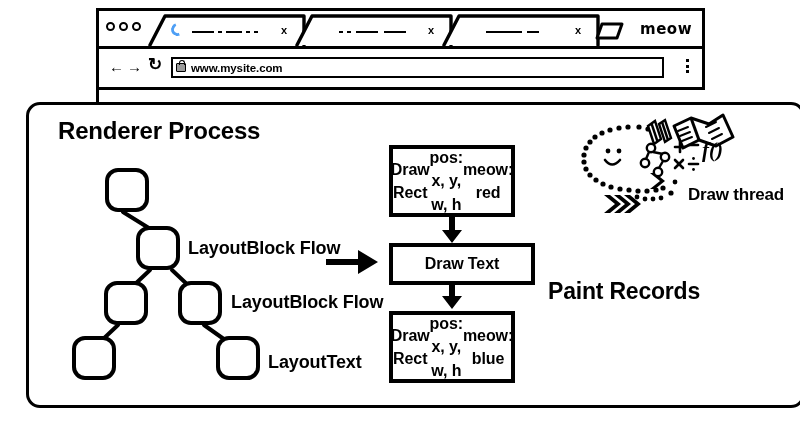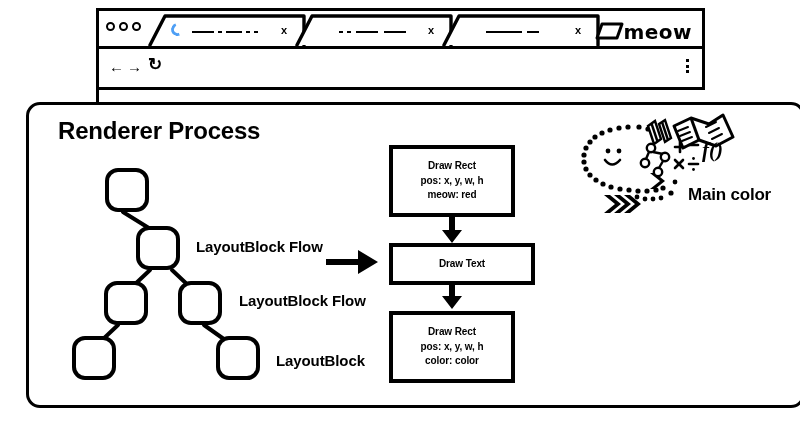--- a/index.html
+++ b/index.html
@@ -85,21 +85,21 @@
     box-sizing: border-box;
   }
   .newtab {
     position: absolute;
     top: 10px;
   }
   .brandmark {
     position: absolute;
     right: 10px;
     top: 9px;
-    font-size: 20px;
+    font-size: 15px;
     font-weight: bold;
     letter-spacing: 0.5px;
     font-family: "DejaVu Sans", sans-serif;
   }
 
   .toolbar {
     position: absolute;
     left: 0;
     top: 38px;
     width: 100%;
@@ -201,38 +201,37 @@
     width: 44px;
     height: 44px;
     border: 4px solid #000;
     border-radius: 13px;
     box-sizing: border-box;
     background: #fff;
     z-index: 2;
   }
   .tree-label {
     position: absolute;
-    font-size: 15px;
+    font-size: 18px;
     font-weight: 600;
     white-space: nowrap;
     letter-spacing: -0.1px;
-    margin-left: 8px;
   }
 
   
   .prec {
     position: absolute;
     border: 4px solid #000;
     box-sizing: border-box;
     background: #fff;
     display: flex;
-    flex-direction: column;
+    flex-direction: row;
     align-items: center;
     justify-content: center;
-    font-size: 10px;
+    font-size: 16px;
     font-weight: 600;
     line-height: 1.45;
     letter-spacing: -0.1px;
     text-align: center;
   }
   .paint-records-label {
     position: absolute;
     left: 548px;
     top: 278px;
     font-size: 23px;
@@ -311,20 +310,24 @@
       </div>
 
       <span class="brandmark">meow</span>
     </div>
 
     <div class="toolbar">
       <span class="nav-icon" style="left:10px;">←</span>
       <span class="nav-icon" style="left:28px;">→</span>
       <span class="nav-icon" style="left:49px;font-size:17px;top:7px;">↻</span>
 
+      <div class="omnibox" style="left:72px;">
+        <span class="lock"></span>
+        <span class="url-text">www.mysite.com</span>
+      </div>
 
       <div class="kebab">
         <i></i>
         <i></i>
         <i></i>
       </div>
     </div>
   </div>
 
   <div class="win-stem"></div>
@@ -354,38 +357,39 @@
 
   <div class="node" style="left:105px;top:168px;"></div>
   <div class="node" style="left:136px;top:226px;"></div>
   <div class="node" style="left:104px;top:281px;"></div>
   <div class="node" style="left:178px;top:281px;"></div>
   <div class="node" style="left:72px;top:336px;"></div>
   <div class="node" style="left:216px;top:336px;"></div>
 
   <div class="tree-label" style="left:188px;top:238px;">LayoutBlock Flow</div>
   <div class="tree-label" style="left:231px;top:292px;">LayoutBlock Flow</div>
-  <div class="tree-label" style="left:268px;top:352px;">LayoutBlock</div>
+  <div class="tree-label" style="left:268px;top:352px;">LayoutText</div>
 
   <div class="prec" style="left:389px;top:145px;width:126px;height:72px;">
     <span>Draw Rect</span>
     <span>pos: x, y, w, h</span>
     <span>meow: red</span>
   </div>
 
   <div class="prec" style="left:389px;top:243px;width:146px;height:42px;">
     <span>Draw Text</span>
   </div>
 
   <div class="prec" style="left:389px;top:311px;width:126px;height:72px;">
     <span>Draw Rect</span>
     <span>pos: x, y, w, h</span>
-    <span>color: color</span>
+    <span>meow: blue</span>
   </div>
 
+  <div class="paint-records-label">Paint Records</div>
 
   <svg class="overlay">
 
     <g fill="#000">
       <circle cx="628" cy="127" r="2.6"></circle>
         <circle cx="619" cy="128" r="2.6"></circle>
       <circle cx="639" cy="127" r="2.6"></circle>
         <circle cx="610" cy="130" r="2.6"></circle>
       <circle cx="648" cy="129" r="2.6"></circle>
         <circle cx="602" cy="133" r="2.6"></circle>
@@ -464,16 +468,16 @@
       <line x1="680" y1="142" x2="680" y2="152"></line>
       <line x1="689" y1="145" x2="698" y2="145"></line>
       <line x1="675" y1="160" x2="683" y2="168"></line>
       <line x1="683" y1="160" x2="675" y2="168"></line>
       <line x1="689" y1="164" x2="698" y2="164"></line>
       <circle cx="693.5" cy="158.5" r="1.4" fill="#000" stroke="none"></circle>
       <circle cx="693.5" cy="169.5" r="1.4" fill="#000" stroke="none"></circle>
     </g>
   </svg>
 
-  <div class="main-thread-label">Main color</div>
+  <div class="main-thread-label">Draw thread</div>
   <div style="position:absolute;left:702px;top:138px;font-size:21px;font-style:italic;font-weight:bold;font-family:'Liberation Serif',serif;">f()</div>
 
 </div>
 
 </body></html>

